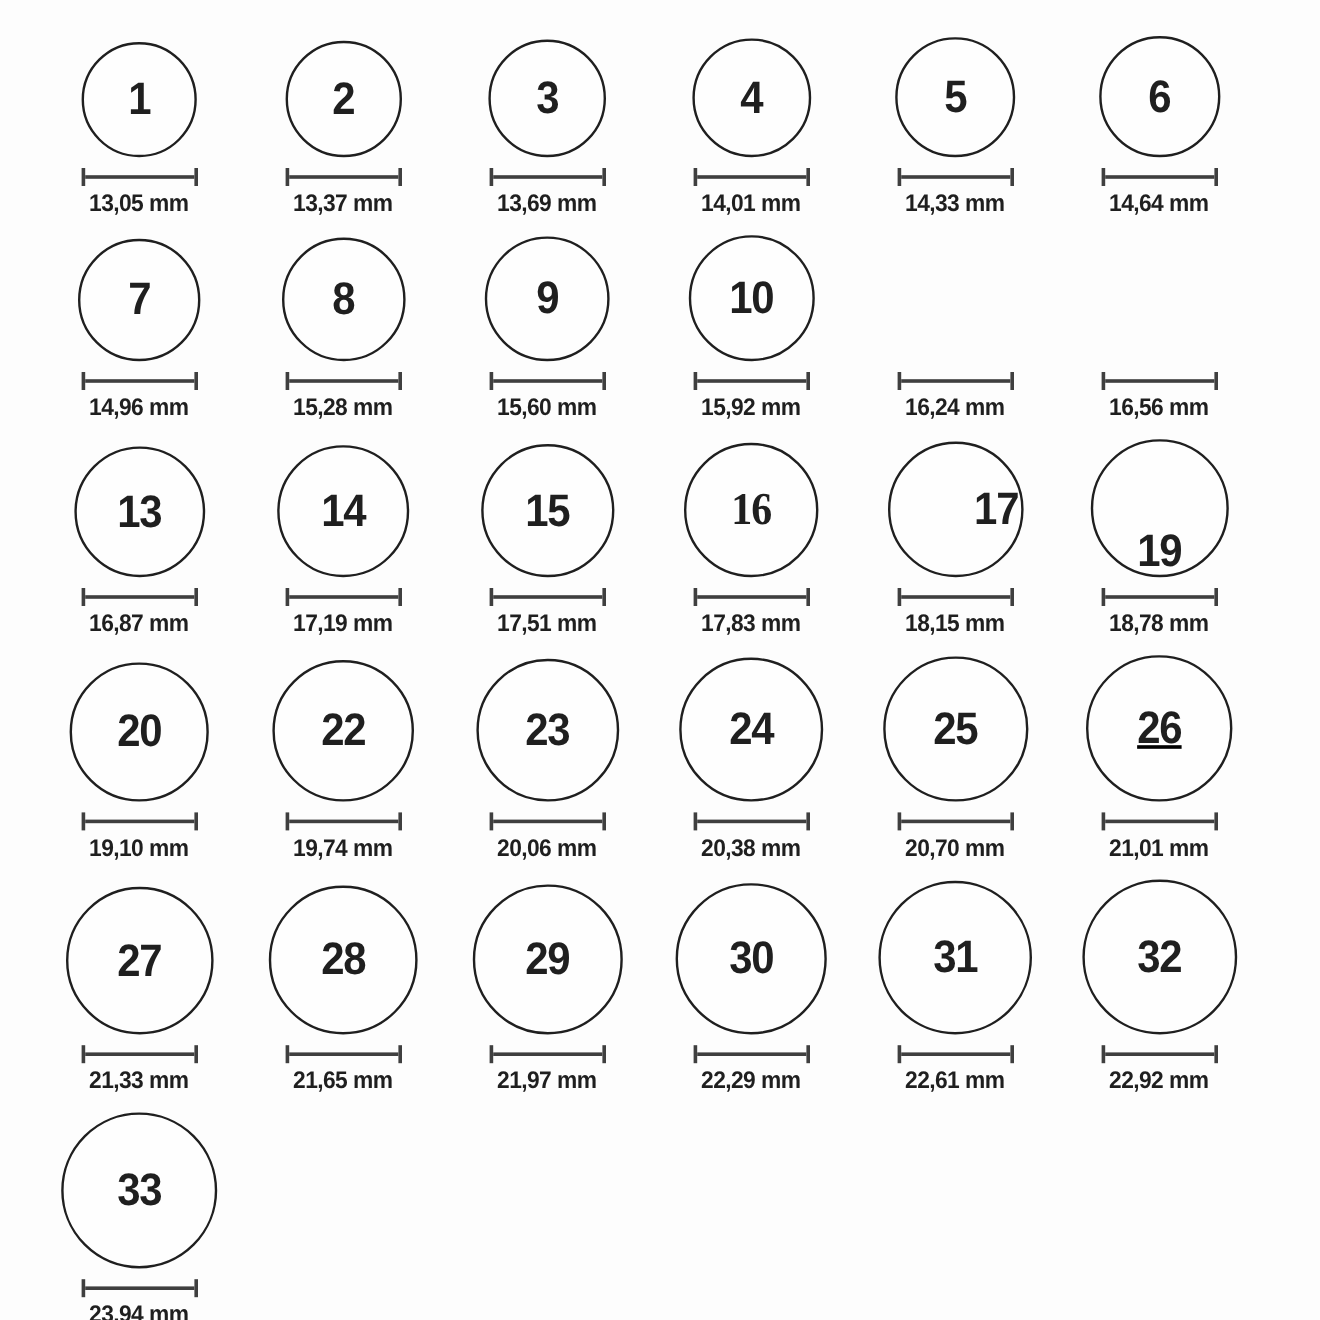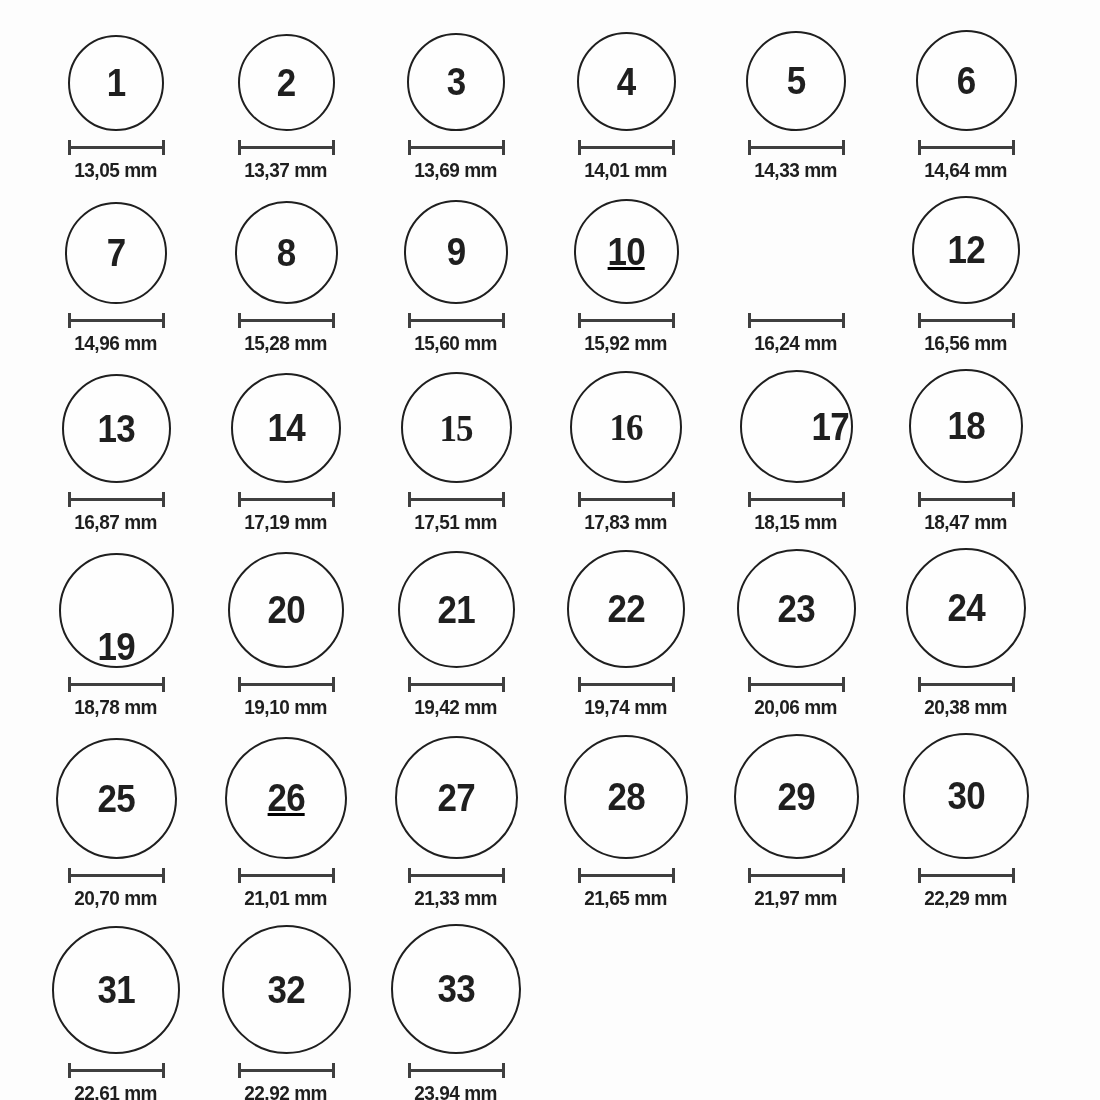--- a/index.html
+++ b/index.html
@@ -134,101 +134,84 @@
     <div class="label">15,28 mm</div>
   </div>
     <div class="item">
     <div class="circle" style="width: 104px; height: 104px;">
       <span class="num">9</span>
     </div>
     <div class="measure"></div>
     <div class="label">15,60 mm</div>
   </div>
     <div class="item">
-    <div class="circle" style="width: 105px; height: 105px; text-decoration: underline;">
+    <div class="circle" style="width: 105px; height: 105px;">
       <span class="num">10</span>
     </div>
     <div class="measure"></div>
     <div class="label">15,92 mm</div>
   </div>
     <div class="item">
     <div class="measure"></div>
     <div class="label">16,24 mm</div>
   </div>
     <div class="item">
-    <div class="circle" style="width: 108px; height: 108px;">
-      <span class="num">12</span>
-    </div>
     <div class="measure"></div>
     <div class="label">16,56 mm</div>
   </div>
     <div class="item">
     <div class="circle" style="width: 109px; height: 109px;">
       <span class="num">13</span>
     </div>
     <div class="measure"></div>
     <div class="label">16,87 mm</div>
   </div>
     <div class="item">
     <div class="circle" style="width: 110px; height: 110px;">
       <span class="num">14</span>
     </div>
     <div class="measure"></div>
     <div class="label">17,19 mm</div>
   </div>
     <div class="item">
-    <div class="circle" style="width: 111px; height: 111px; font-family: Liberation Serif, serif;">
+    <div class="circle" style="width: 111px; height: 111px;">
       <span class="num">15</span>
     </div>
     <div class="measure"></div>
     <div class="label">17,51 mm</div>
   </div>
     <div class="item">
     <div class="circle" style="width: 112px; height: 112px; font-family: Liberation Serif, serif;">
       <span class="num">16</span>
     </div>
     <div class="measure"></div>
     <div class="label">17,83 mm</div>
   </div>
     <div class="item">
     <div class="circle" style="width: 113px; height: 113px; justify-content: flex-end;">
       <span class="num">17</span>
     </div>
     <div class="measure"></div>
     <div class="label">18,15 mm</div>
   </div>
     <div class="item">
-    <div class="circle" style="width: 114px; height: 114px;">
-      <span class="num">18</span>
-    </div>
-    <div class="measure"></div>
-    <div class="label">18,47 mm</div>
-  </div>
-    <div class="item">
     <div class="circle" style="width: 115px; height: 115px; align-items: flex-end;">
       <span class="num">19</span>
     </div>
     <div class="measure"></div>
     <div class="label">18,78 mm</div>
   </div>
     <div class="item">
     <div class="circle" style="width: 116px; height: 116px;">
       <span class="num">20</span>
     </div>
     <div class="measure"></div>
     <div class="label">19,10 mm</div>
   </div>
     <div class="item">
-    <div class="circle" style="width: 117px; height: 117px;">
-      <span class="num">21</span>
-    </div>
-    <div class="measure"></div>
-    <div class="label">19,42 mm</div>
-  </div>
-    <div class="item">
     <div class="circle" style="width: 118px; height: 118px;">
       <span class="num">22</span>
     </div>
     <div class="measure"></div>
     <div class="label">19,74 mm</div>
   </div>
     <div class="item">
     <div class="circle" style="width: 119px; height: 119px;">
       <span class="num">23</span>
     </div>

